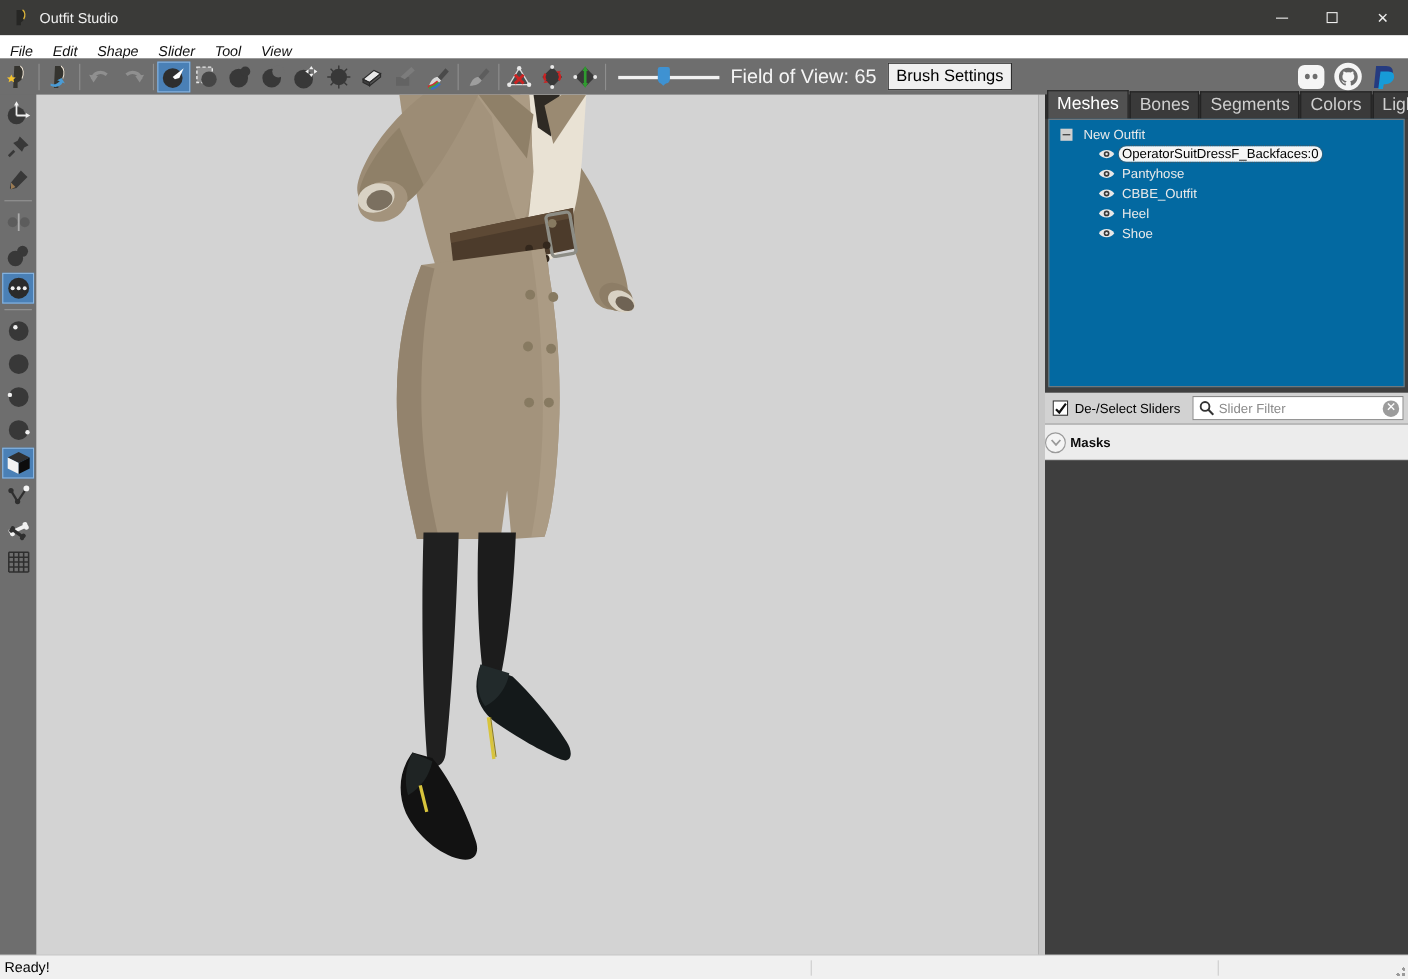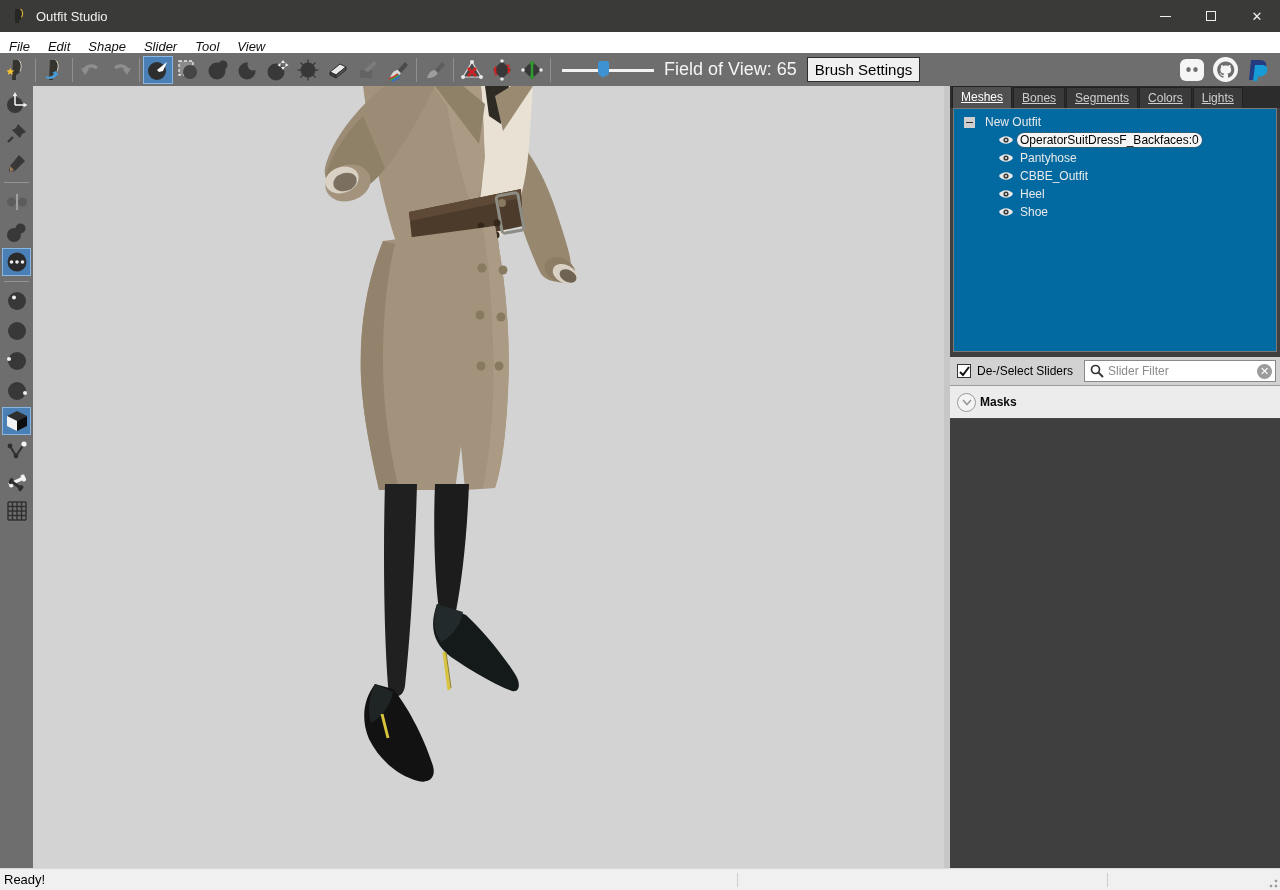--- a/index.html
+++ b/index.html
@@ -43,42 +43,42 @@
   .lsep { width:25px; height:1px; background:#949494; margin:3px 0 5px; flex:0 0 auto; }
 
   
   .viewport { position:absolute; top:86px; left:33px; width:911px; bottom:22px; background:#d3d3d3; overflow:hidden; }
   .viewport svg { position:absolute; top:0; left:0; }
   .sash { position:absolute; top:86px; left:944px; width:6px; bottom:22px; background:#c7c7c7; cursor:ew-resize; }
 
   
   .rightpanel { position:absolute; top:86px; left:950px; width:330px; bottom:22px; background:#3f3f3f; }
   .tabs { position:absolute; top:0; left:0; right:0; height:22px; background:#2c2c2c; display:flex; align-items:flex-end; padding-left:2px; }
-  .tab { font-size:12px; color:#cfcfcf; background:#3a3a3a; border:1px solid #222; border-bottom:none; padding:3px 8px 3px; margin-right:1px;text-decoration:underline; }
+  .tab { font-size:16px; color:#cfcfcf; background:#3a3a3a; border:1px solid #222; border-bottom:none; padding:3px 8px 3px; margin-right:1px; }
   .tab.active { background:#515151; color:#ffffff; padding-bottom:4px; }
   .treebox { position:absolute; top:22px; left:3px; right:3px; height:244px; background:#0369a1; border:1px solid #7a7a7a; overflow:hidden; color:#eaeaea; font-size:12px; }
   .trow { height:18px; display:flex; align-items:center; white-space:nowrap; }
   .trow.root { padding-left:10px; margin-top:4px; }
   .trow.child { padding-left:44px; }
   .collapse-box { width:11px; height:11px; background:#cfcfcf; margin-right:7px; position:relative; flex:0 0 auto; }
   .collapse-box:after { content:""; position:absolute; left:2px; top:5px; width:7px; height:1px; background:#2b2b2b; }
   .eye { width:16px; height:12px; margin-right:3px; flex:0 0 auto; }
   .tlabel { padding:0 3px; }
   .tlabel.selected { background:#f5f5f5; color:#000; outline:1px dotted #555;border-radius:7px; }
 
   .controls-row { position:absolute; top:271px; left:0; right:0; height:29px; background:#d2d2d2; border-bottom:1px solid #9d9d9d; display:flex; align-items:center; padding:0 4px 0 7px; }
   .cb { width:14px; height:14px; background:#fff; border:1px solid #333; position:relative; margin-right:6px; flex:0 0 auto; }
   .cb svg { position:absolute; left:0px; top:0px; }
   .cb-label { font-size:12px; color:#000; white-space:nowrap; }
   .searchbox { margin-left:auto; width:192px; height:22px; background:#fff; border:1px solid #8a8a8a; display:flex; align-items:center; padding:0 3px 0 5px; }
   .searchbox input { border:none; outline:none; flex:1; font-size:12px; font-family:"Liberation Sans",sans-serif; color:#222; min-width:0; background:transparent; }
   .searchbox input::placeholder { color:#8a8a8a; }
   .clearbtn { width:15px; height:15px; border-radius:50%; background:#9c9c9c; color:#fff; font-size:11px; line-height:15px; text-align:center; flex:0 0 auto; }
 
-  .masks-row { position:absolute; top:300px; left:0; right:0; height:33px; background:#ececec; border-bottom:1px solid #4a4a4a; display:flex; align-items:center; padding-left:7px; }
+  .masks-row { position:absolute; top:300px; left:0; right:0; height:33px; background:#ececec; border-bottom:1px solid #4a4a4a; display:flex; align-items:center; }
   .chev-circle { width:19px; height:19px; border-radius:50%; border:1px solid #9a9a9a; display:flex; align-items:center; justify-content:center; margin-right:4px; background:#f4f4f4; flex:0 0 auto; }
   .masks-label { font-size:12px; color:#0a0a0a; font-weight:600; }
 
   
   .statusbar { position:absolute; bottom:0; left:0; right:0; height:22px; background:#f0f0f0; border-top:1px solid #d9d9d9; display:flex; align-items:center; font-size:13px; color:#000; padding-left:4px; }
   .statussep { position:absolute; top:4px; width:1px; height:14px; background:#cdcdcd; }
   .grip { position:absolute; right:2px; bottom:2px; width:12px; height:12px;
     background:
       radial-gradient(circle at 10px 10px, #9a9a9a 1.5px, transparent 1.6px),
       radial-gradient(circle at 10px 5px,  #9a9a9a 1.5px, transparent 1.6px),

